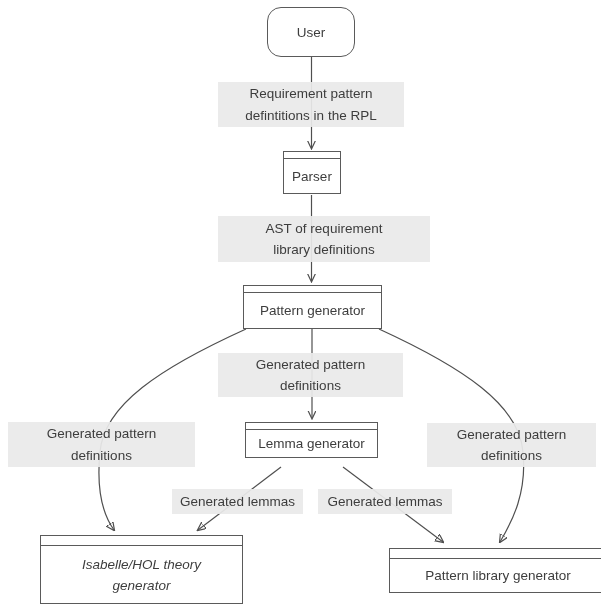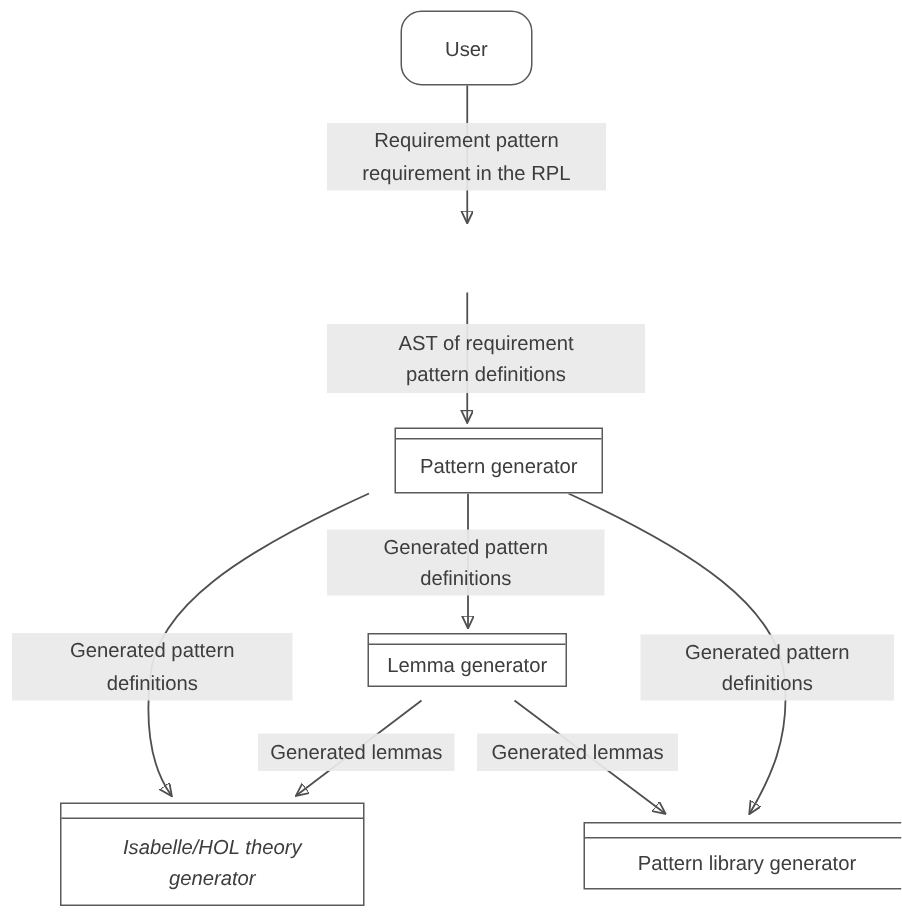--- a/index.html
+++ b/index.html
@@ -90,30 +90,36 @@
   </svg>
 
   <div class="node" style="left:267px; top:7px; width:88px; height:50px;border-radius:14px;">
     <div class="node-label">
       <span>User</span>
     </div>
   </div>
 
   <div class="elabel" style="left:218px; top:82px; width:186px; height:45px;">
     <span>Requirement pattern</span>
-    <span>requirement in the RPL</span>
+    <span>defintitions in the RPL</span>
   </div>
 
+  <div class="node" style="left:283px; top:151px; width:58px; height:43px;">
+    <div class="strip"></div>
+    <div class="node-label">
+      <span>Parser</span>
+    </div>
+  </div>
 
   <div class="elabel" style="left:218px; top:216px; width:212px; height:46px;">
     <span>AST of requirement</span>
-    <span>pattern definitions</span>
+    <span>library definitions</span>
   </div>
 
-  <div class="node" style="left:243px; top:285px; width:139px; height:44px;margin-left:20px;">
+  <div class="node" style="left:243px; top:285px; width:139px; height:44px;">
     <div class="strip"></div>
     <div class="node-label">
       <span>Pattern generator</span>
     </div>
   </div>
 
   <div class="elabel" style="left:218px; top:353px; width:185px; height:44px;">
     <span>Generated pattern</span>
     <span>definitions</span>
   </div>

